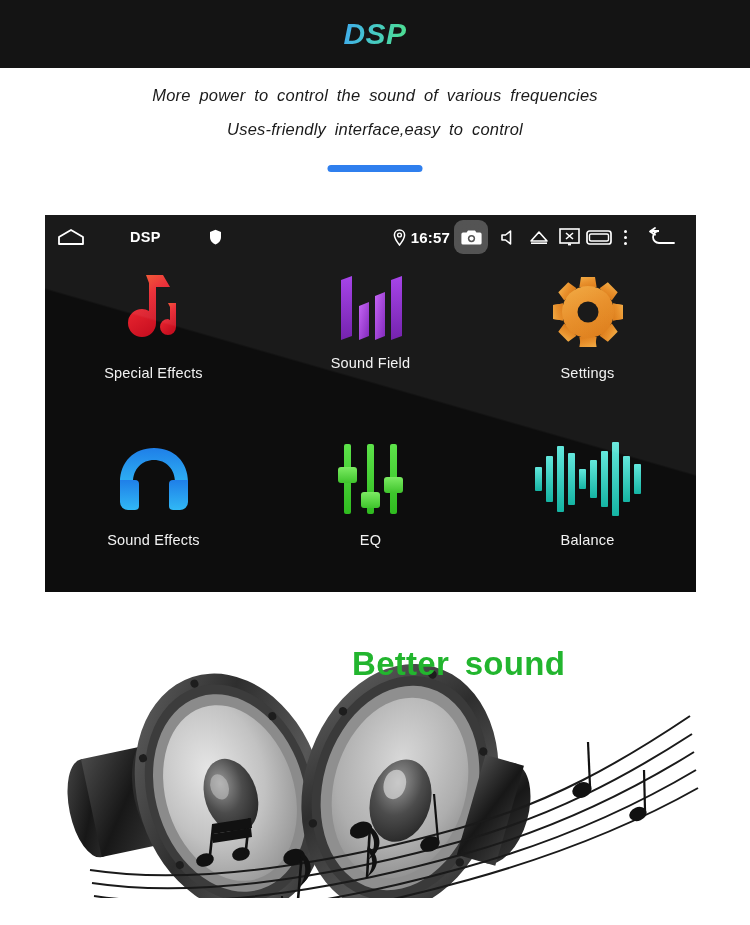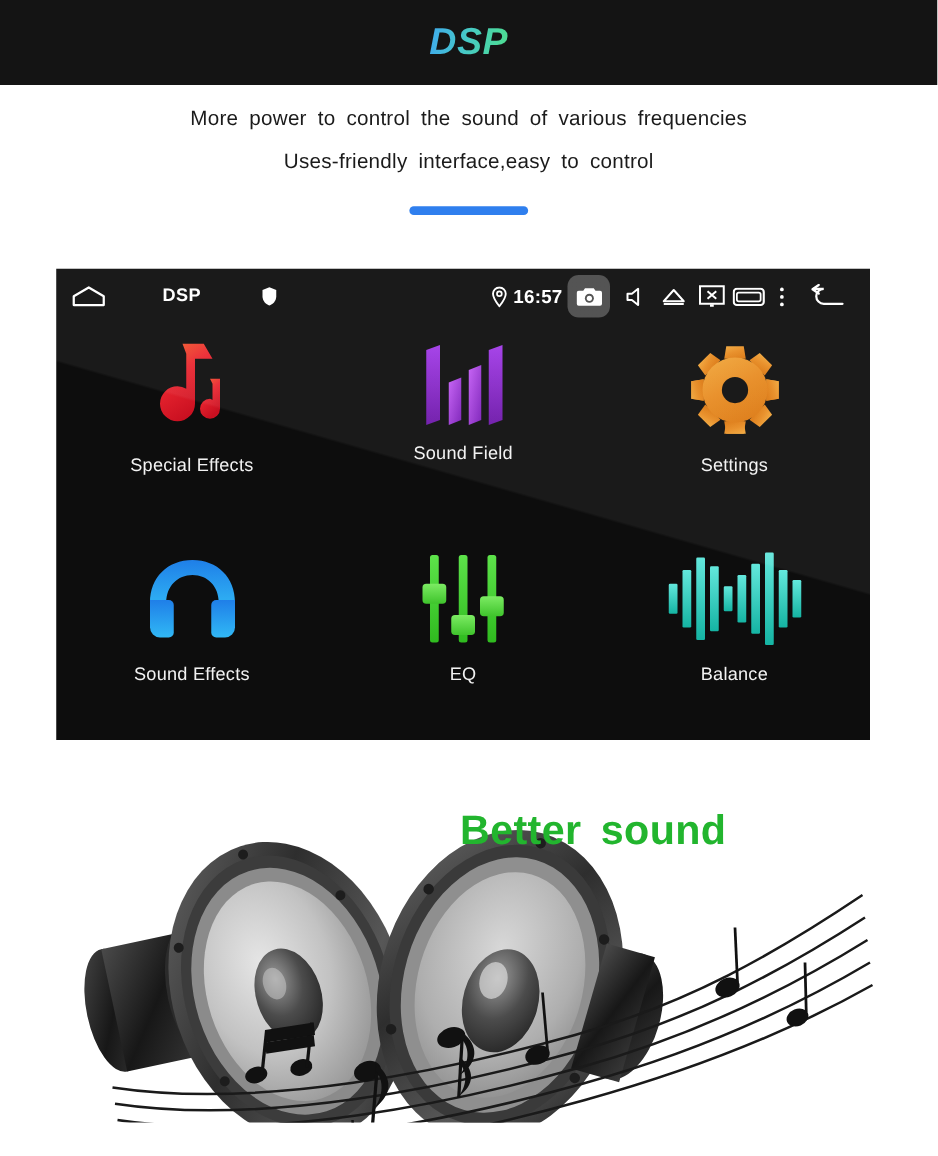--- a/index.html
+++ b/index.html
@@ -23,20 +23,21 @@
     letter-spacing: 0.5px;
     background: linear-gradient(100deg, #3fa9f0 0%, #46c8c8 45%, #4ee08c 100%);
     -webkit-background-clip: text; background-clip: text;
     -webkit-text-fill-color: transparent; color: transparent;
   }
 
   
   .subtitle-wrap {
     position: absolute; left: 0; top: 78px; width: 750px;
     text-align: center;
+    font-style: italic;
   }
   .subtitle-line {
     font-size: 16.5px; color: #1b1b1b; line-height: 34px;
     word-spacing: 4px; letter-spacing: 0.2px;
   }
   .accent-bar {
     position: absolute; left: 50%; top: 165px;
     transform: translateX(-50%);
     width: 95px; height: 7px; border-radius: 4px;
     background: #2f7fee;
@@ -116,21 +117,21 @@
   .wave span {
     display: block; width: 7px; border-radius: 1px;
     background: linear-gradient(180deg,#63e7dc,#15b4a3);
   }
 
   
   .hero { position: absolute; left: 0; top: 600px; width: 750px; height: 325px; }
   .hero-title {
     position: absolute; left: 352px; top: 45px;
     font-size: 33px; font-weight: bold; color: #22b52e;
-    word-spacing: 6px; letter-spacing: 0.3px; margin-left: 16px;
+    word-spacing: 6px; letter-spacing: 0.3px;
   }
   .hero-art { position: absolute; left: 30px; top: 38px; }
 </style>
 </head>
 <body>
 
 <div class="page">
 
   <div class="header-band">
     <div class="dsp-title">DSP</div>

